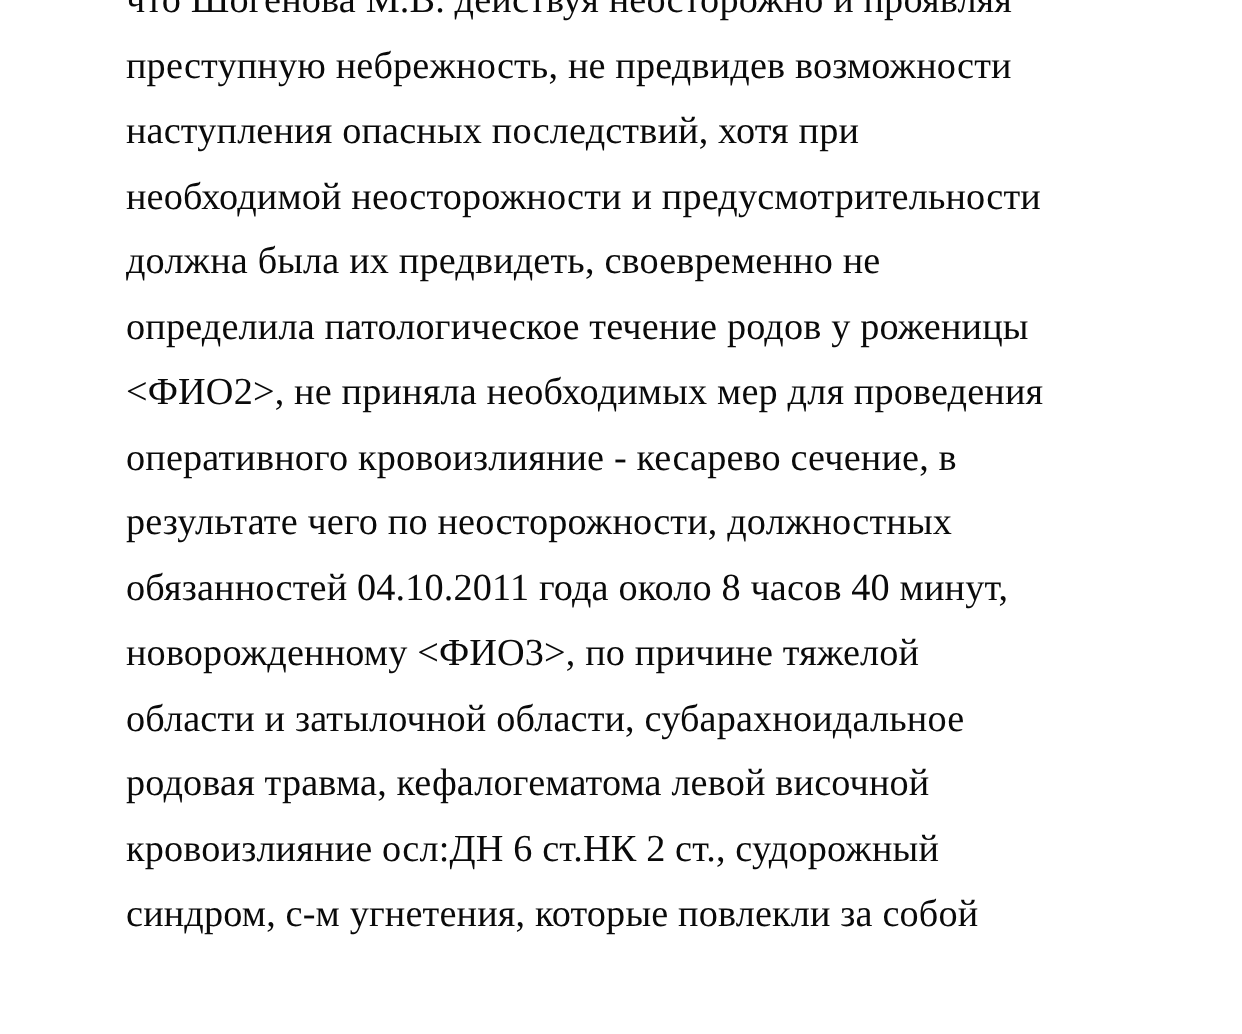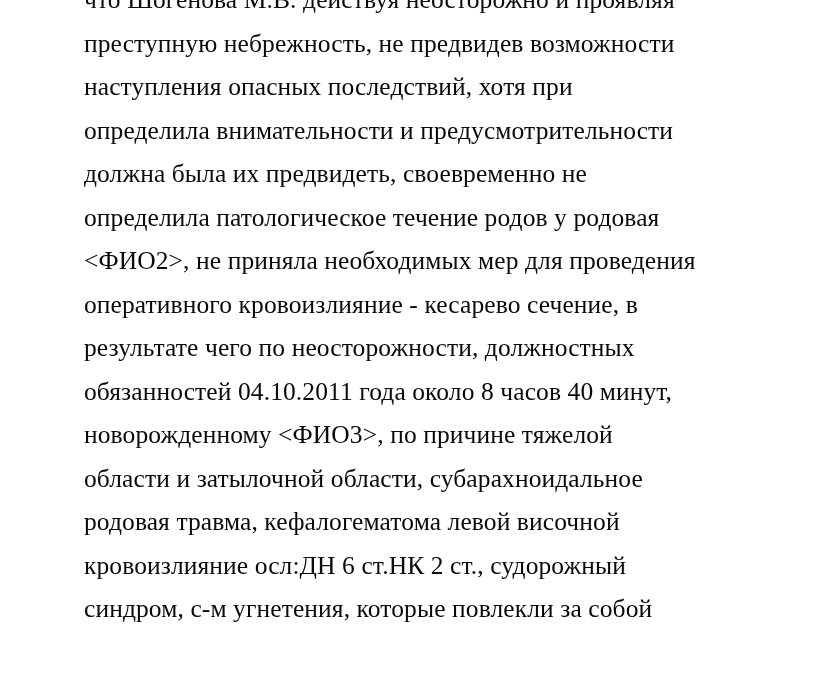--- a/index.html
+++ b/index.html
@@ -41,23 +41,23 @@
   }
 </style>
 </head>
 <body>
 
 <div class="page">
   <div class="doc-body">
     <span class="doc-line clipped">что Шогенова М.В. действуя неосторожно и проявляя</span>
     <span class="doc-line">преступную небрежность, не предвидев возможности</span>
     <span class="doc-line">наступления опасных последствий, хотя при</span>
-    <span class="doc-line">определила внимательности и предусмотрительности</span>
+    <span class="doc-line">необходимой неосторожности и предусмотрительности</span>
     <span class="doc-line">должна была их предвидеть, своевременно не</span>
-    <span class="doc-line">определила патологическое течение родов у родовая</span>
+    <span class="doc-line">определила патологическое течение родов у роженицы</span>
     <span class="doc-line">&lt;ФИО2&gt;, не приняла необходимых мер для проведения</span>
     <span class="doc-line">оперативного кровоизлияние - кесарево сечение, в</span>
     <span class="doc-line">результате чего по неосторожности, должностных</span>
     <span class="doc-line">обязанностей 04.10.2011 года около 8 часов 40 минут,</span>
     <span class="doc-line">новорожденному &lt;ФИО3&gt;, по причине тяжелой</span>
     <span class="doc-line">области и затылочной области, субарахноидальное</span>
     <span class="doc-line">родовая травма, кефалогематома левой височной</span>
     <span class="doc-line">кровоизлияние осл:ДН 6 ст.НК 2 ст., судорожный</span>
     <span class="doc-line">синдром, с-м угнетения, которые повлекли за собой</span>
 

